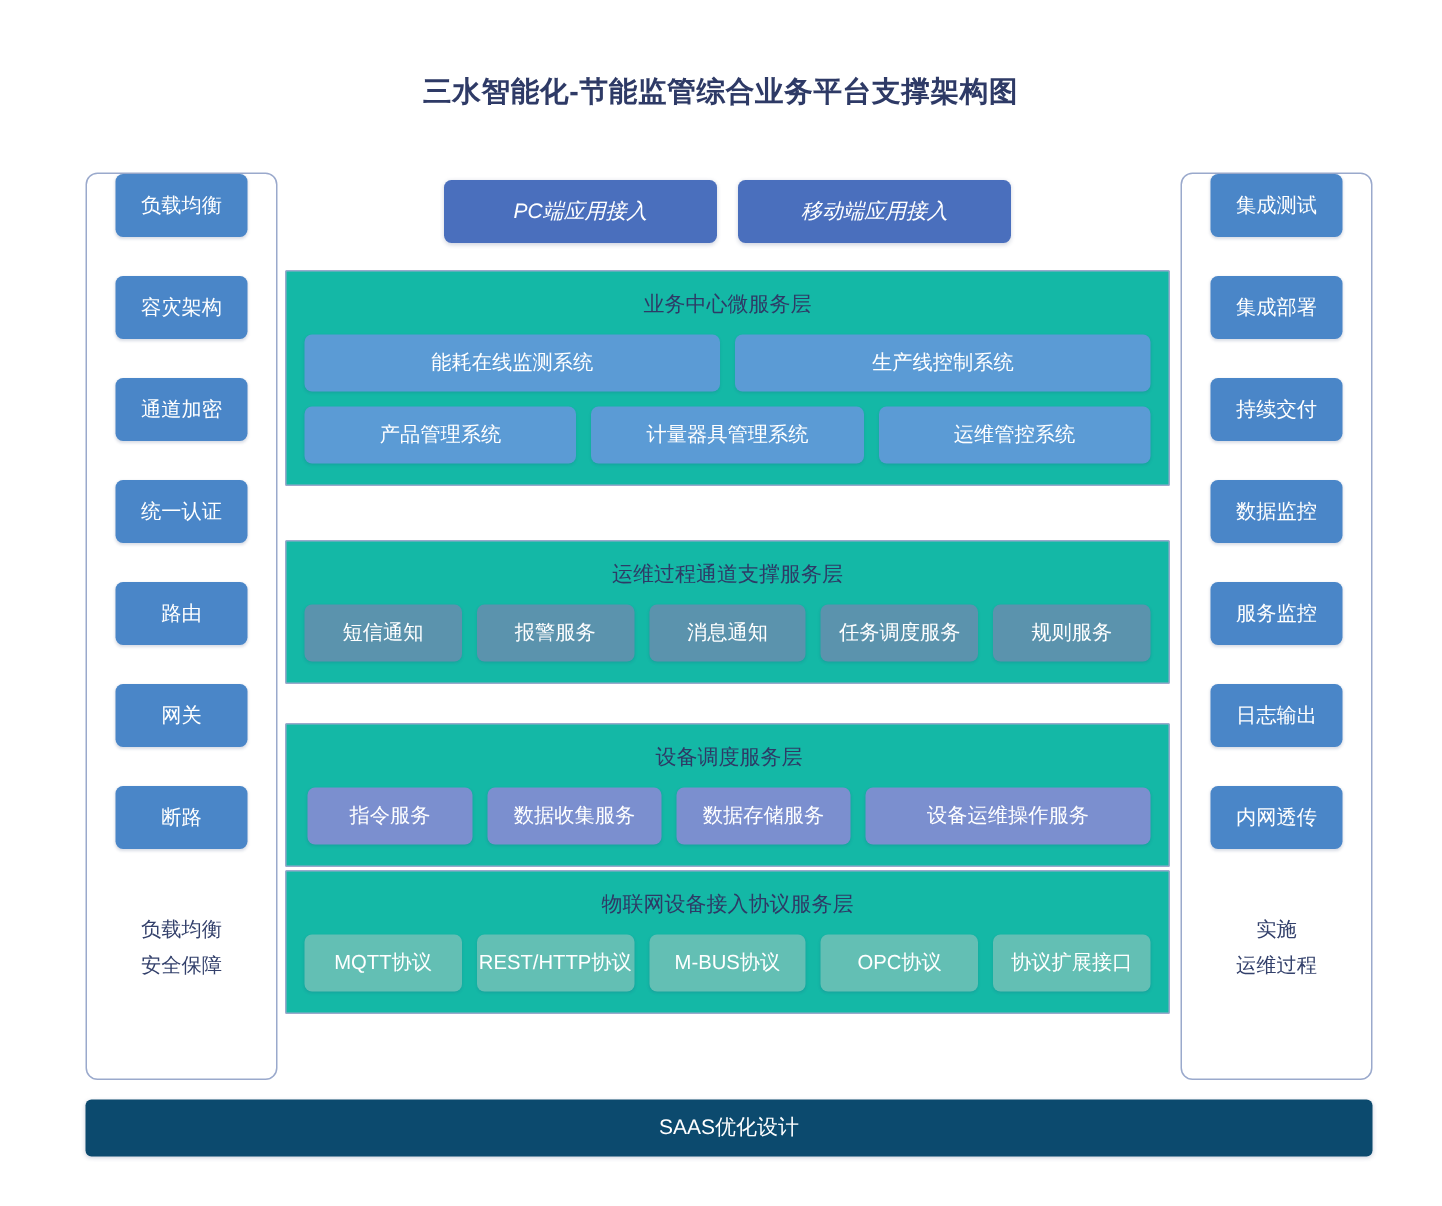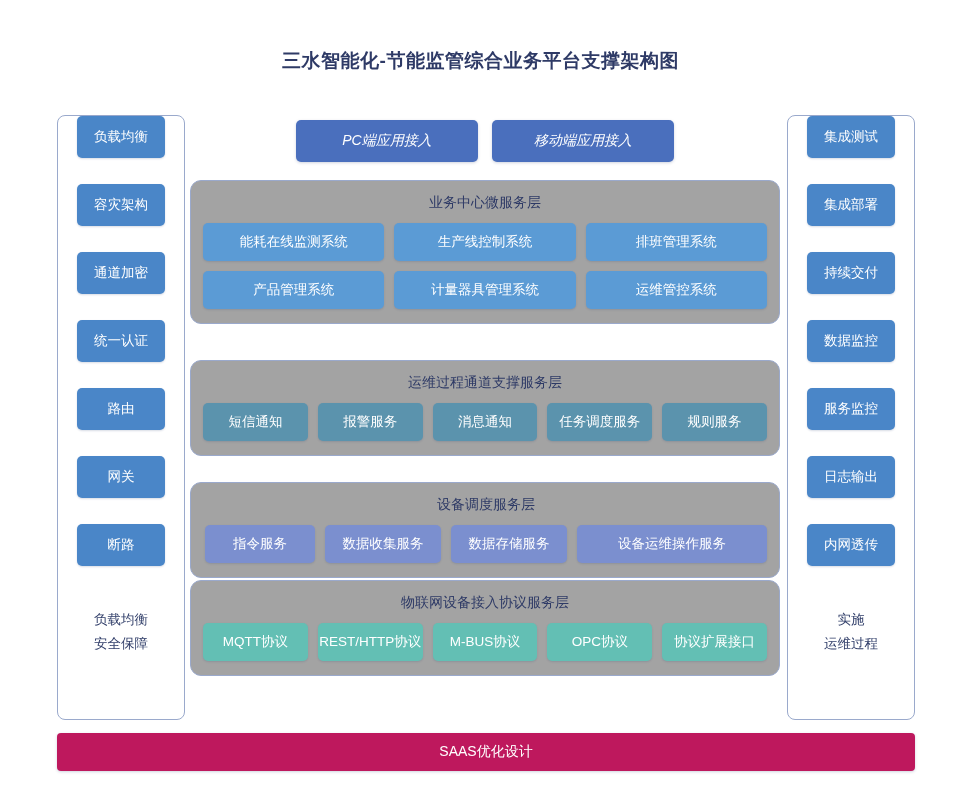--- a/index.html
+++ b/index.html
@@ -85,22 +85,22 @@
     white-space: nowrap;
     font-style: italic;
   }
 
   
   .layer {
     position: absolute;
     left: 190px;
     width: 590px;
     border: 1.3px solid #9aa9cc;
-    border-radius: 11px;
-    background: #a3a3a3;
+    border-radius: 1px;
+    background: #14b8a6;
     padding: 0 12px 14px 12px;
   }
   .layer-title {
     text-align: center;
     color: #2e3a66;
     font-size: 14px;
     padding: 13px 0 11px 0;
   }
   .layer-row {
     display: flex;
@@ -136,21 +136,21 @@
   
   .w-sm  { flex: 0 0 110px; }
   .w-md  { flex: 0 0 116px; }
   .w-lg  { flex: 1 1 auto; }
 
   
   .bottom-bar {
     position: absolute;
     left: 57px; top: 733px;
     width: 858px; height: 38px;
-    background: #be185d;
+    background: #0c4a6e;
     border-radius: 4px;
     color: #ffffff;
     font-size: 14px;
     display: flex; align-items: center; justify-content: center;
     box-shadow: 0 1px 3px rgba(40,60,110,0.22);
   }
 </style>
 </head>
 <body>
 
@@ -189,21 +189,20 @@
   <div class="top-row">
     <div class="top-btn">PC端应用接入</div>
     <div class="top-btn">移动端应用接入</div>
   </div>
 
   <div class="layer" id="layer-business">
     <div class="layer-title">业务中心微服务层</div>
     <div class="layer-row">
       <div class="node tone-business">能耗在线监测系统</div>
       <div class="node tone-business">生产线控制系统</div>
-      <div class="node tone-business">排班管理系统</div>
     </div>
     <div class="layer-row">
       <div class="node tone-business">产品管理系统</div>
       <div class="node tone-business">计量器具管理系统</div>
       <div class="node tone-business">运维管控系统</div>
     </div>
   </div>
 
   <div class="layer" id="layer-ops">
     <div class="layer-title">运维过程通道支撑服务层</div>

